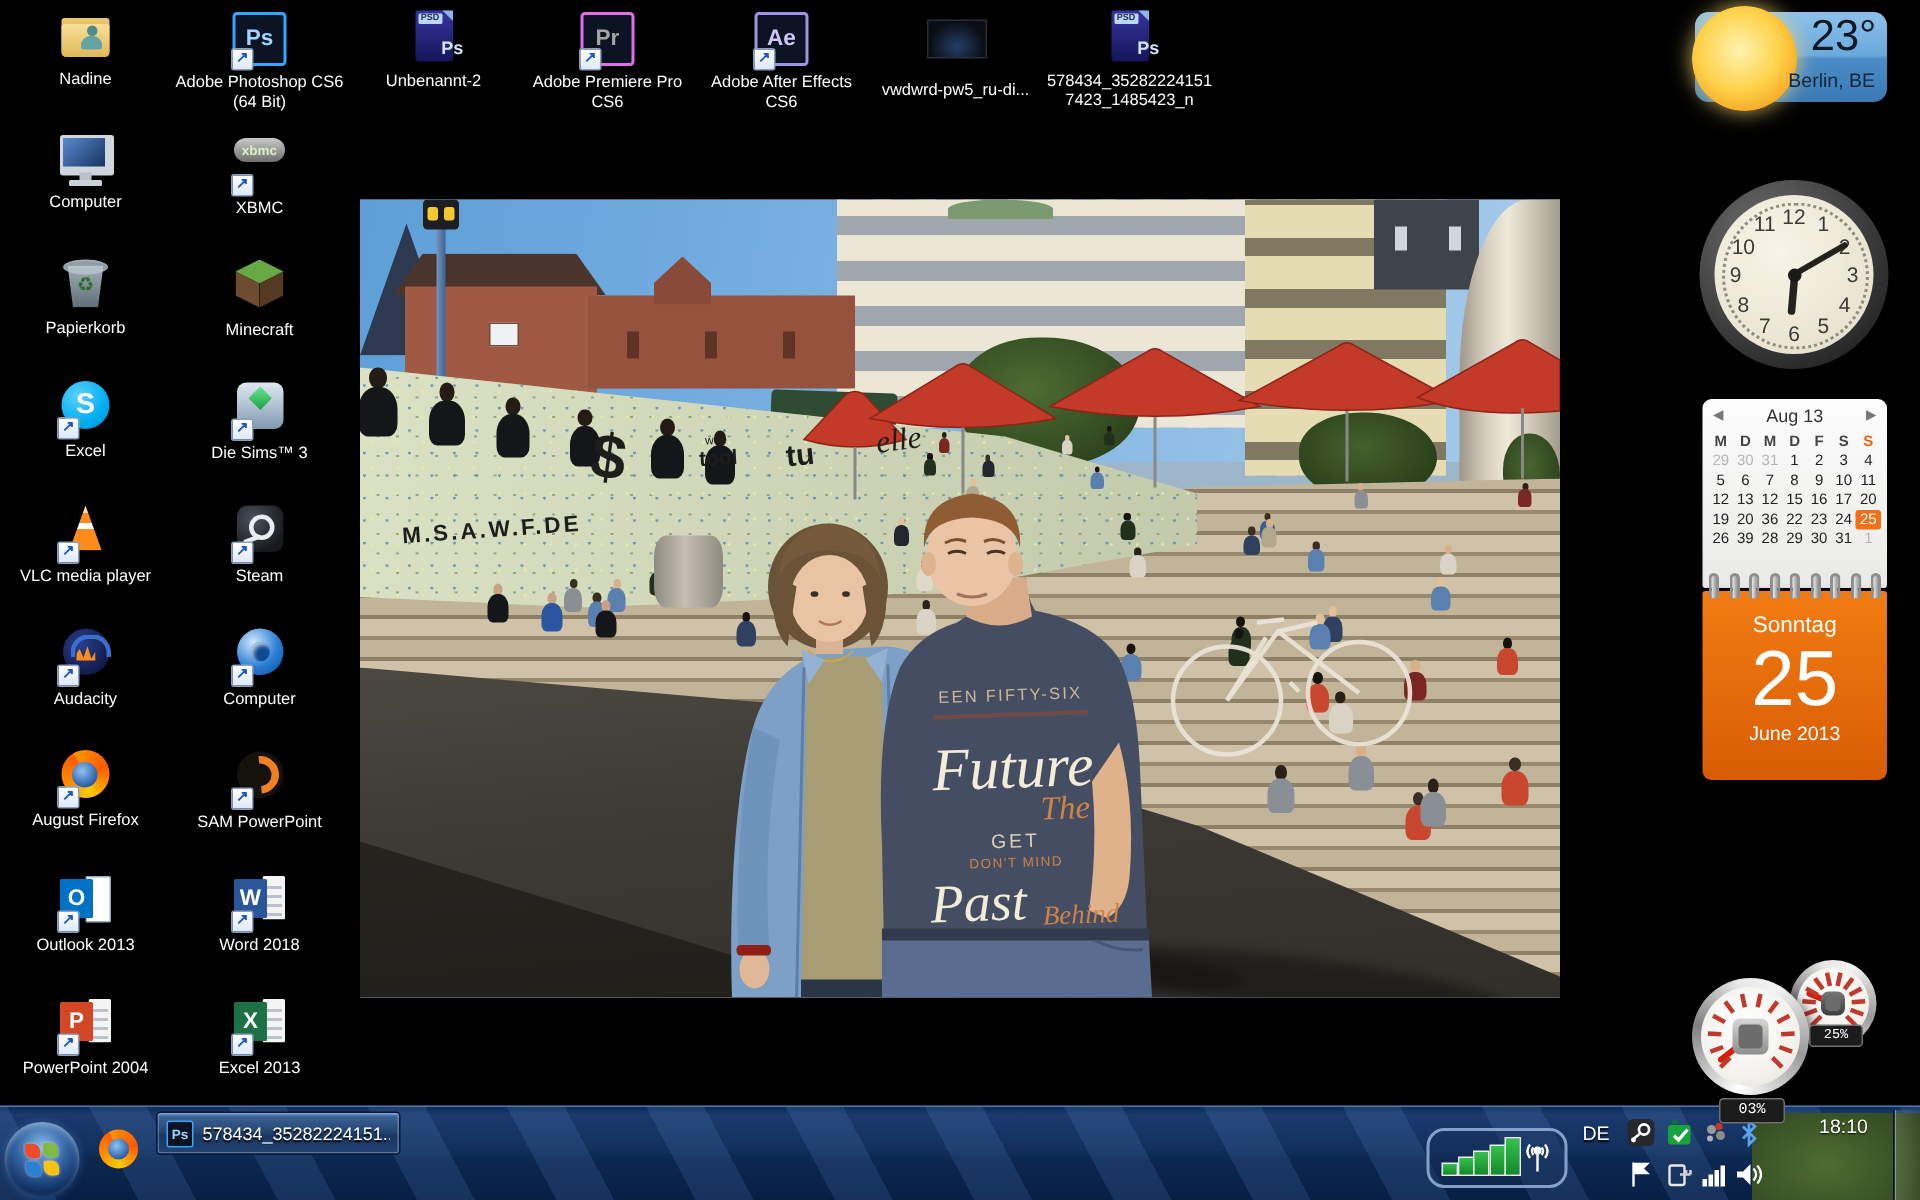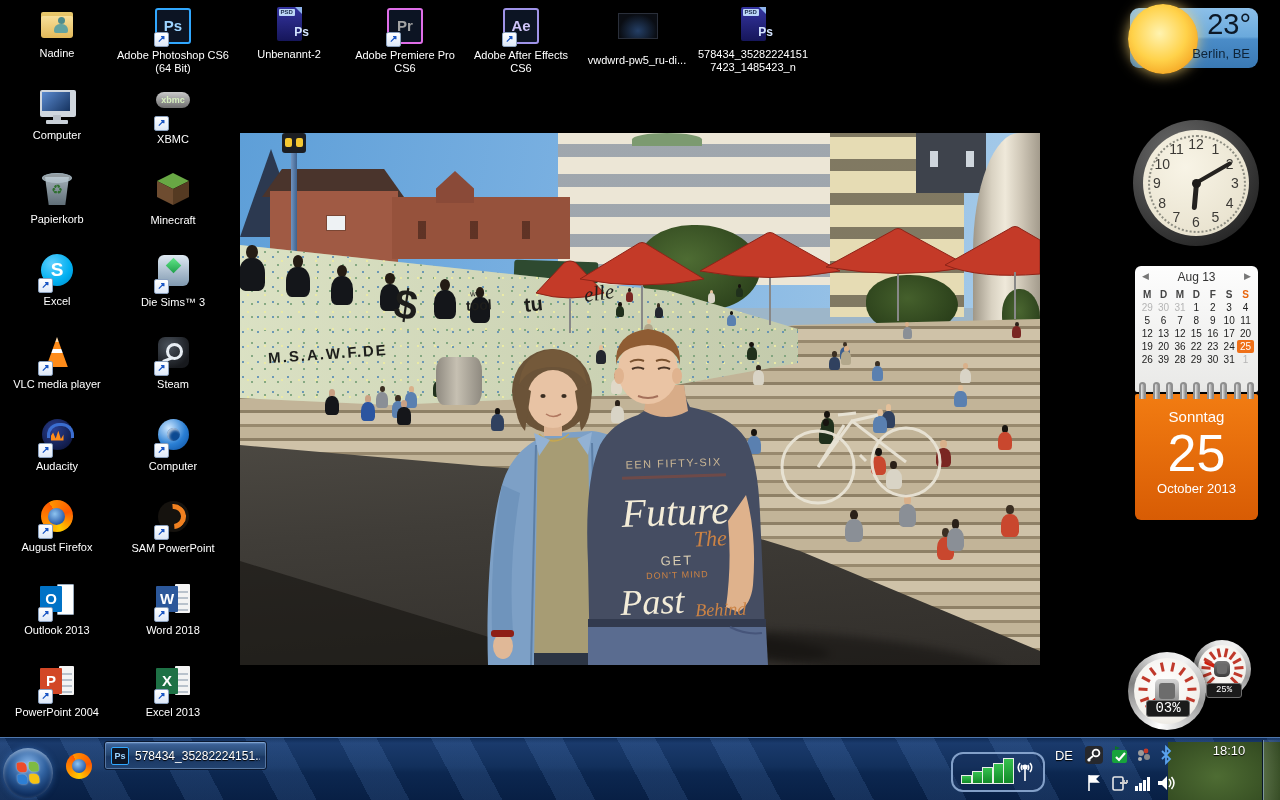--- a/index.html
+++ b/index.html
@@ -841,21 +841,21 @@
         <div class="cal-ring"></div>
         <div class="cal-ring"></div>
         <div class="cal-ring"></div>
         <div class="cal-ring"></div>
         <div class="cal-ring"></div>
         <div class="cal-ring"></div>
       </div>
     <div class="cal-pad">
       <div class="cal-weekday">Sonntag</div>
       <div class="cal-big">25</div>
-      <div class="cal-month">October 2013</div>
+      <div class="cal-month">June 2013</div>
     </div>
   </div>
 
   <div class="abs gauge" id="gauge-ram" style="left:1193px;top:640px;width:58px;height:58px;">
     <div class="gauge-face" style="left:5px;top:5px;width:48px;height:48px;"></div>
     <div class="gauge-needle" style="height:19px;margin-left:-2px;transform:rotate(-67.5deg);"></div>
     <div class="gauge-chip" style="left:21px;top:21px;width:16px;height:16px;background:linear-gradient(#777,#3d3d3d);">
         <i></i>
       </div>
   <div class="gauge-tick" style="transform: rotate(-135deg) translateY(-21px);"></div>
@@ -884,21 +884,21 @@
       <div class="gauge-tick" style="transform: rotate(-61.3636deg) translateY(-29px);"></div>
       <div class="gauge-tick" style="transform: rotate(-36.8182deg) translateY(-29px);"></div>
       <div class="gauge-tick" style="transform: rotate(-12.2727deg) translateY(-29px);"></div>
       <div class="gauge-tick" style="transform: rotate(12.2727deg) translateY(-29px);"></div>
       <div class="gauge-tick" style="transform: rotate(36.8182deg) translateY(-29px);"></div>
       <div class="gauge-tick" style="transform: rotate(61.3636deg) translateY(-29px);"></div>
       <div class="gauge-tick" style="transform: rotate(85.9091deg) translateY(-29px);"></div>
       <div class="gauge-tick" style="transform: rotate(110.455deg) translateY(-29px);"></div>
       <div class="gauge-tick" style="transform: rotate(135deg) translateY(-29px);"></div>
     </div>
-  <div class="abs gauge-label" style="left:1146px;top:700px;width:42px;height:15px;font-size:14px;line-height:15px;">03%</div>
+  <div class="abs gauge-label" style="left:1146px;top:732px;width:42px;height:15px;font-size:10px;line-height:15px;">03%</div>
 
   <div id="taskbar" class="abs">
     <div class="abs orb" style="left:3px;top:10px;">
       <div class="orb-flag">
         <i class="of1"></i>
           <i class="of2"></i>
           <i class="of3"></i>
           <i class="of4"></i>
       </div>
     </div>

